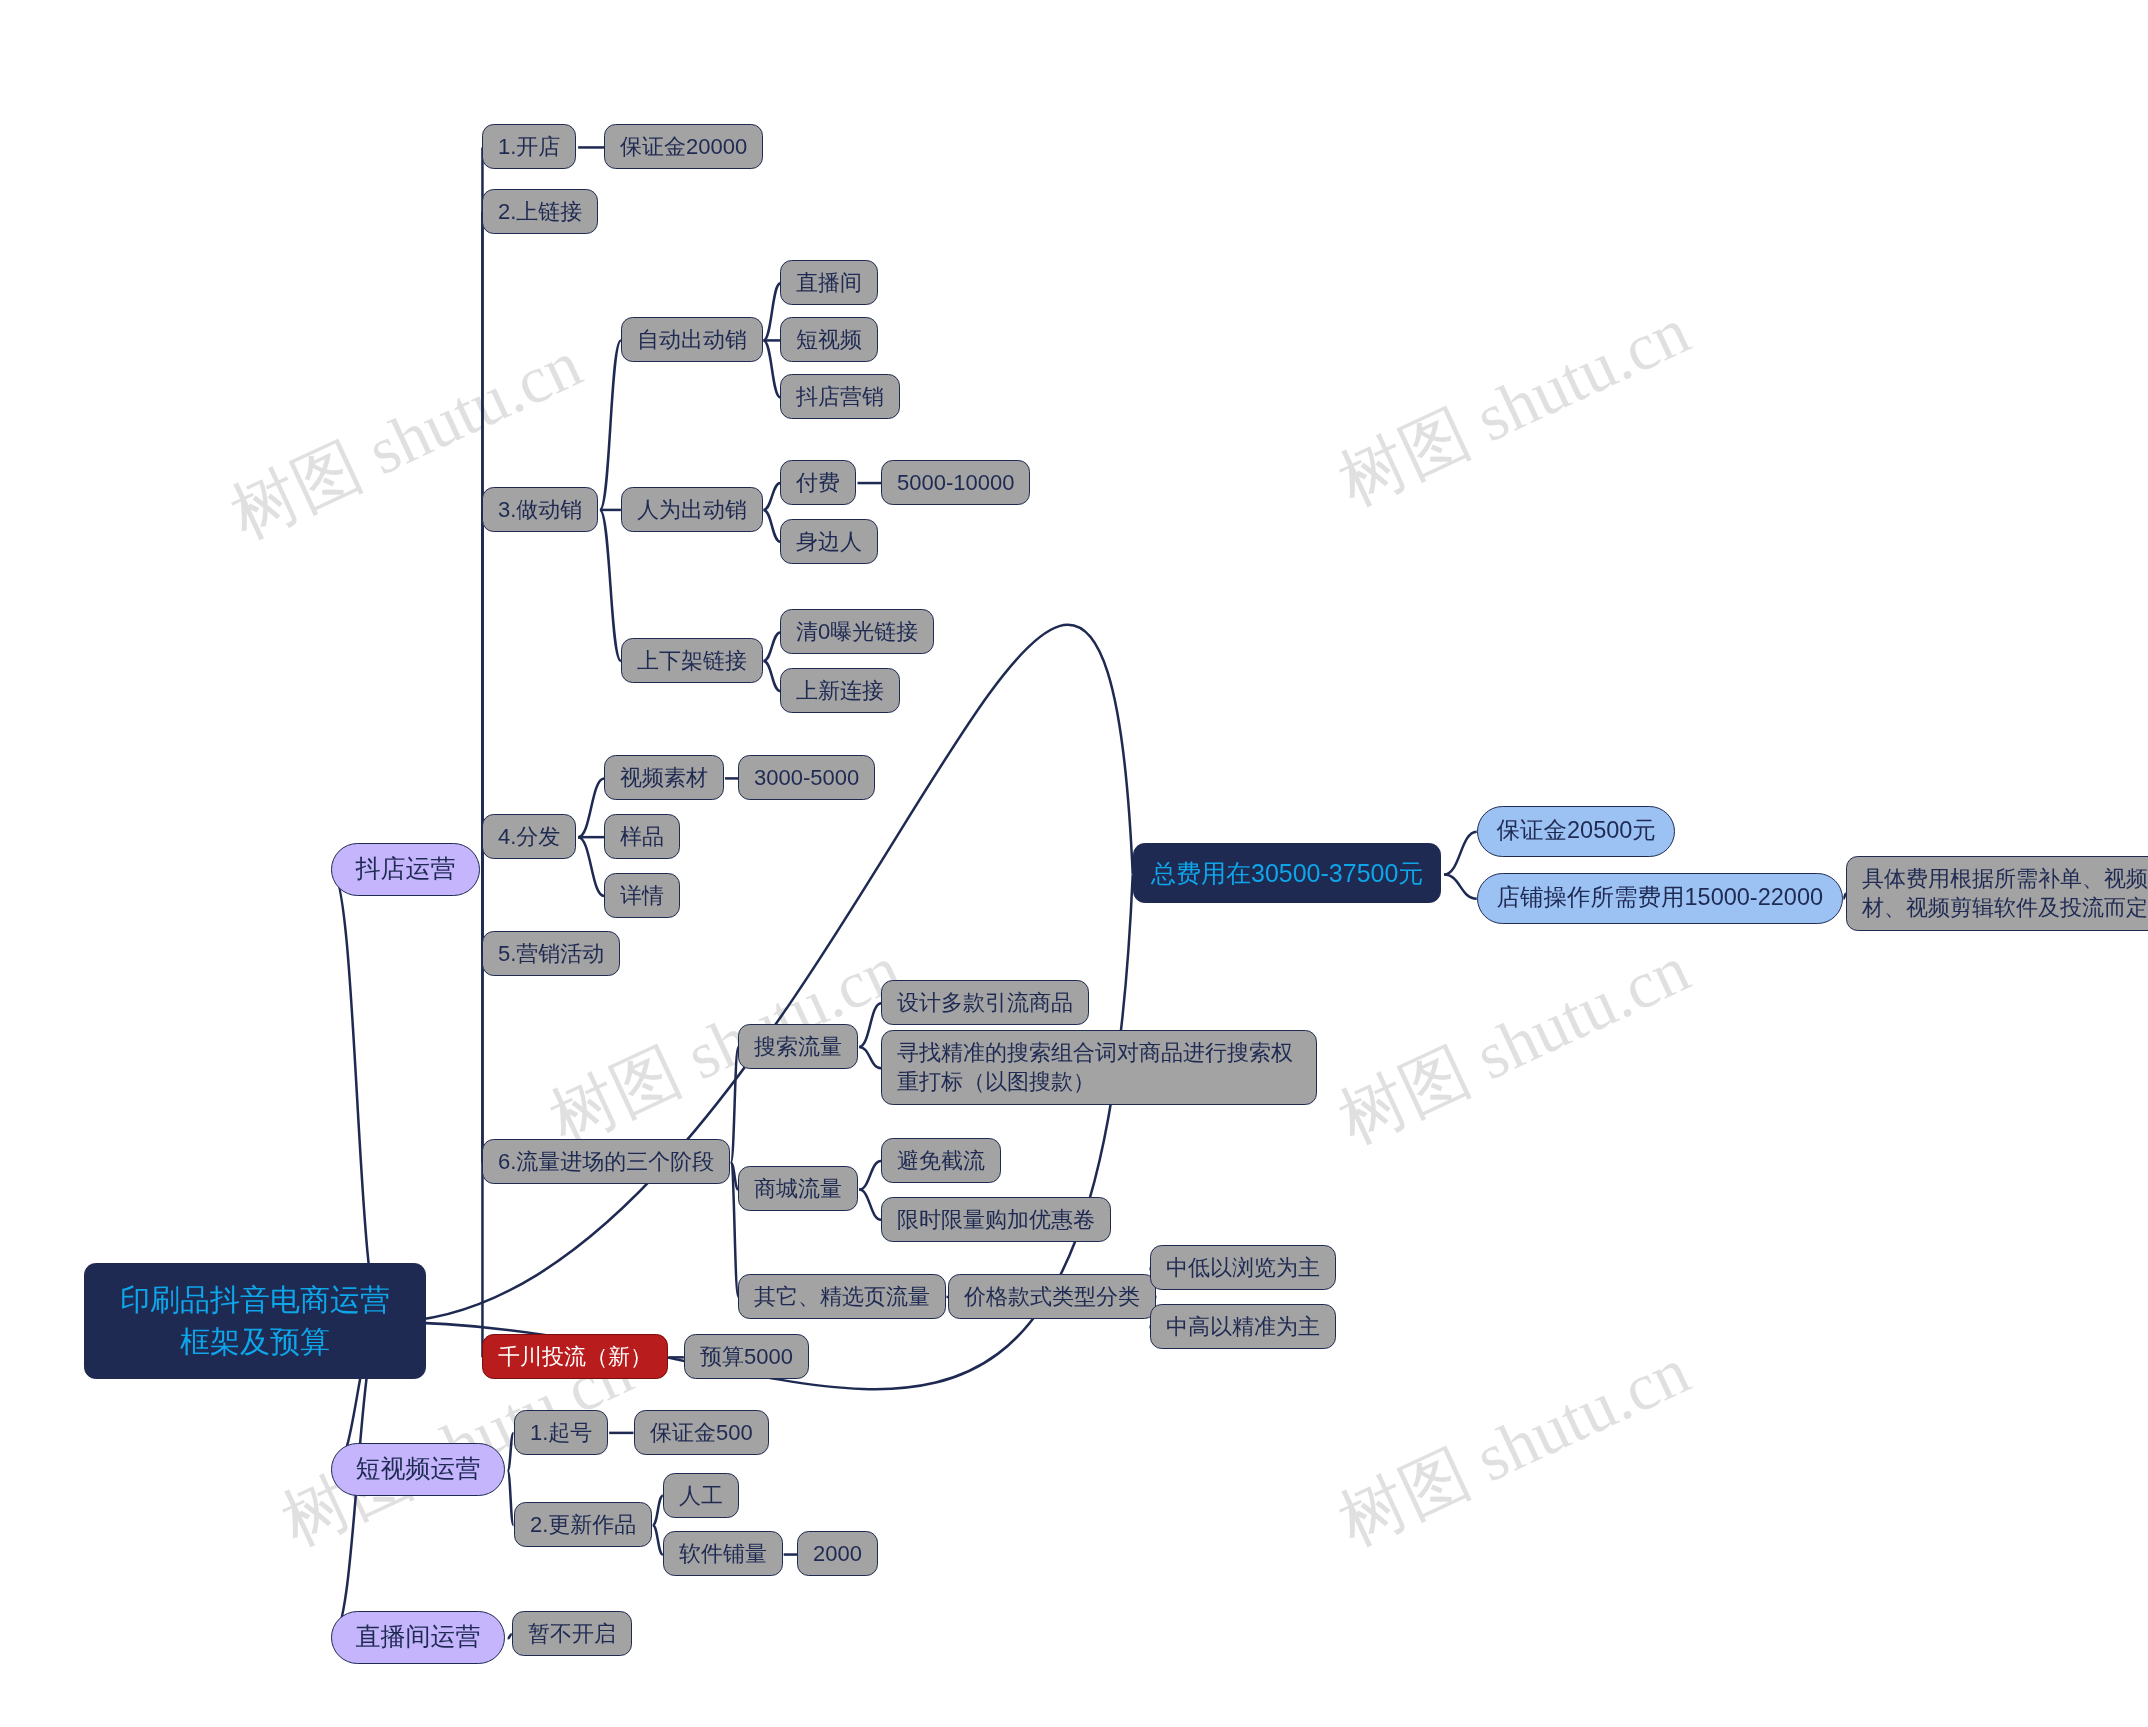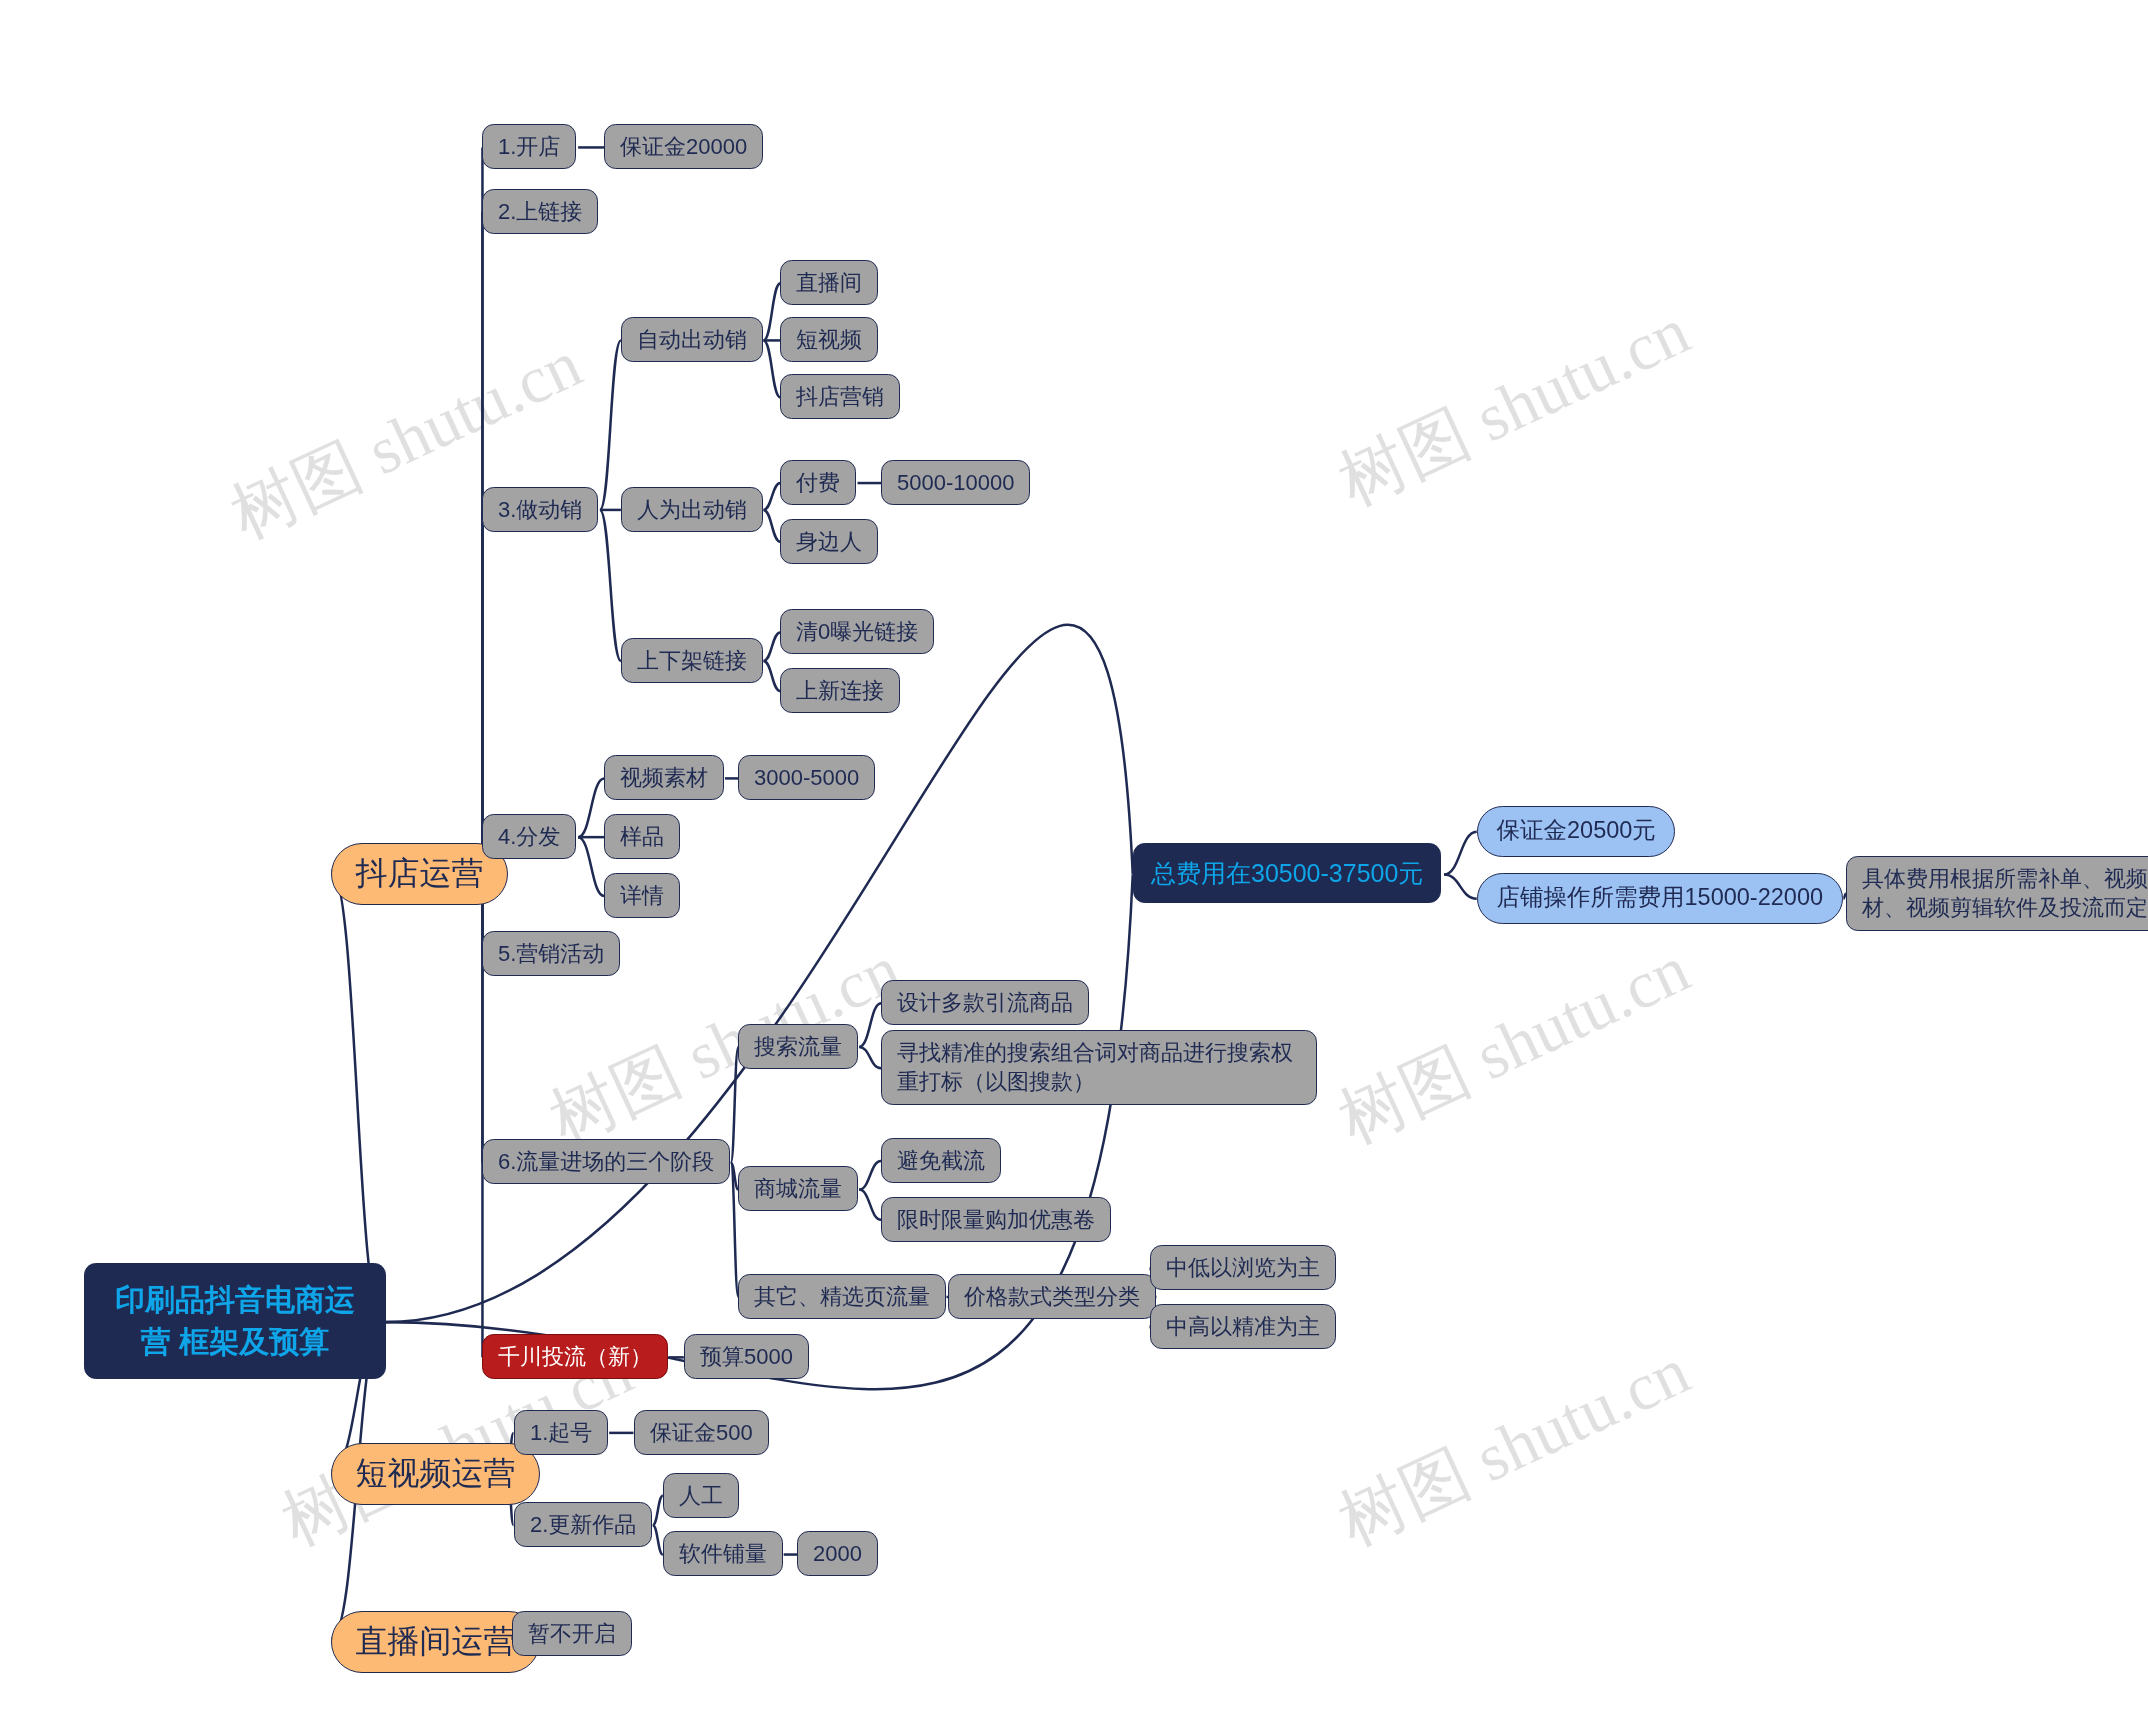--- a/index.html
+++ b/index.html
@@ -41,24 +41,24 @@
     background: #1f2a52;
     color: #0ea5e9;
     border-radius: 11.7px;
     font-size: 30px;
     text-align: center;
     white-space: normal;
     padding: 15px 18.5px;
     line-height: 1.4;
   }
   .node.hub {
-    background: #fdba74;
+    background: #c4b5fd;
     border-radius: 838px;
     padding: 8.4px 23.5px;
-    font-size: 32px;
+    font-size: 25px;
   }
   .node.hub2 {
     background: #9cc2f4;
     border-radius: 838px;
     padding: 8.4px 18.5px;
     font-size: 23.5px;
   }
   .node.red {
     background: #b81c1c;
     border-color: #7a0d0d;
@@ -140,21 +140,21 @@
         <path d="M 605 1952.5 C 607.5 1952.5 607.5 1947.5 610 1947.5"></path>
         <path d="M 460 1575.5 C 980 1575.5 1310 140 1350 1042"></path>
         <path d="M 460 1575.5 C 980 1575.5 1310 1960 1350 1042"></path>
         <path d="M 1721 1042 C 1740.5 1042 1740.5 991 1760 991"></path>
         <path d="M 1721 1042 C 1740.5 1042 1740.5 1071 1760 1071"></path>
         <path d="M 2197 1071 C 2198.5 1071 2198.5 1065 2200 1065"></path>
       </g>
     </svg>
 
   <div id="nodes">
-      <div class="node root wrap" style="left: 84px; top: 1263px; width: 302px; font-weight: bold;">印刷品抖音电商运营
+      <div class="node root wrap" style="left: 84px; top: 1263px; width: 342px;">印刷品抖音电商运营
 框架及预算</div>
       <div class="node hub" style="left: 331px; top: 843px;">抖店运营</div>
       <div class="node hub" style="left: 331px; top: 1443px;">短视频运营</div>
       <div class="node hub" style="left: 331px; top: 1611px;">直播间运营</div>
       <div class="node " style="left: 482px; top: 124px;">1.开店</div>
       <div class="node " style="left: 604px; top: 124px;">保证金20000</div>
       <div class="node " style="left: 482px; top: 189px;">2.上链接</div>
       <div class="node " style="left: 482px; top: 487px;">3.做动销</div>
       <div class="node " style="left: 482px; top: 814px;">4.分发</div>
       <div class="node " style="left: 482px; top: 931px;">5.营销活动</div>

